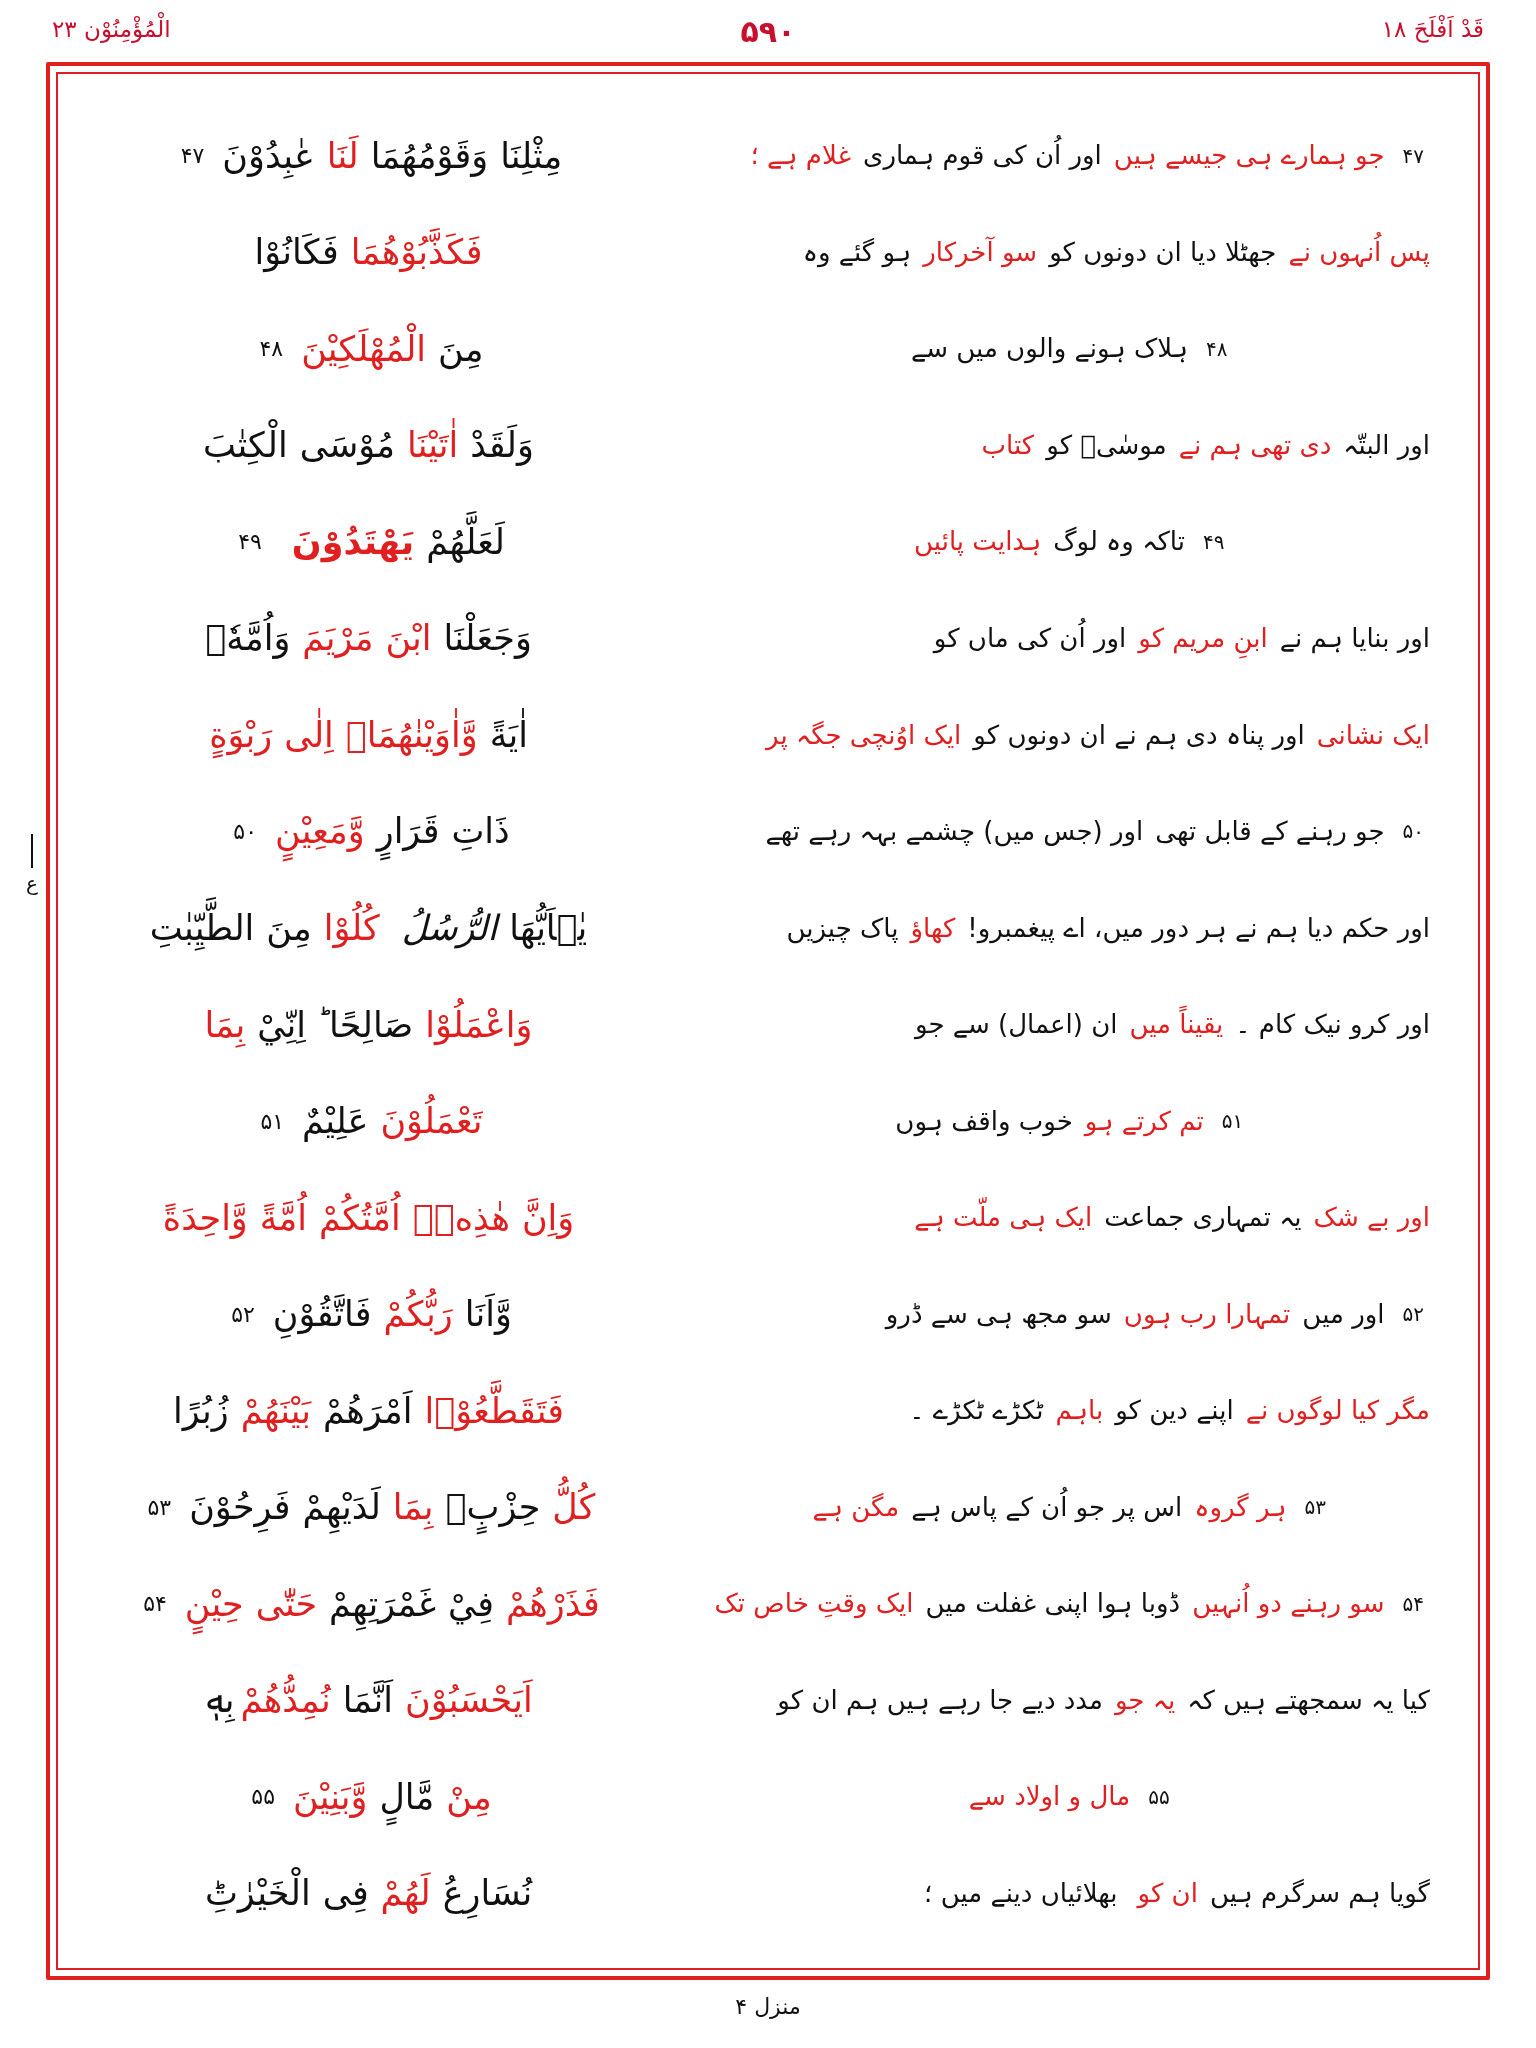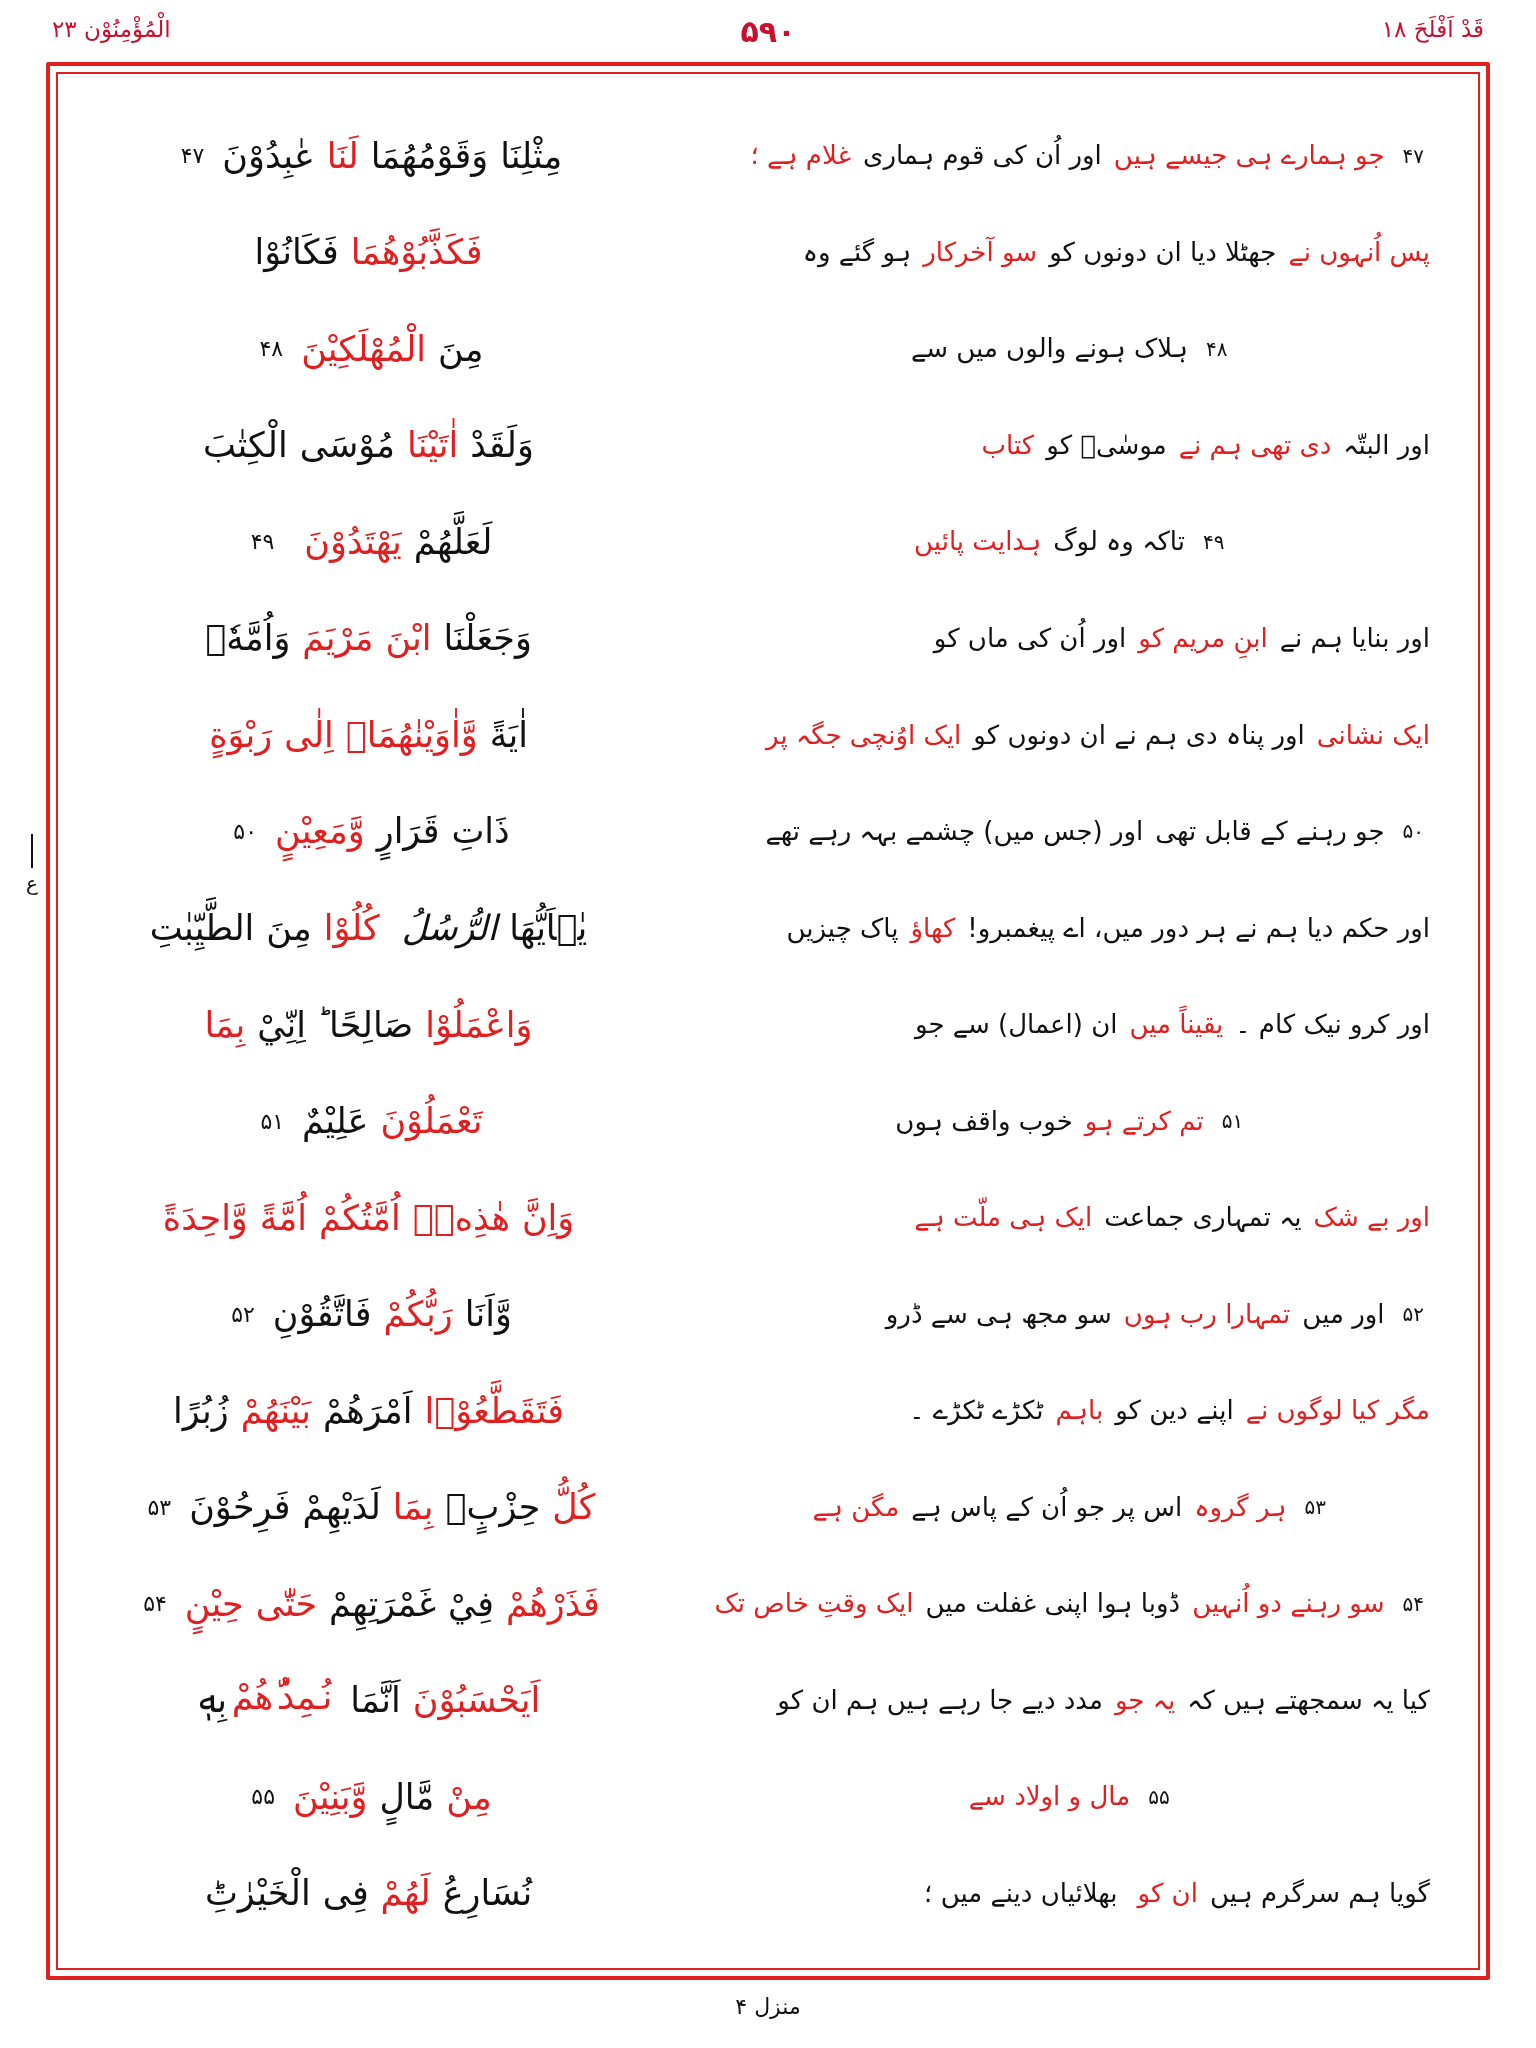--- a/index.html
+++ b/index.html
@@ -297,21 +297,21 @@
             <span class="aya" style="margin-left: 6px; margin-right: 6px;">۴۸</span>
           </div>
           <div class="line" style="flex: 1 1 0px;">
             <span class="blk" style="margin-left: 6px; margin-right: 6px;">وَلَقَدْ</span>
             <span class="red" style="margin-left: 6px; margin-right: 6px;">اٰتَيْنَا</span>
             <span class="blk" style="margin-left: 6px; margin-right: 6px;">مُوْسَى</span>
             <span class="blk" style="margin-left: 6px; margin-right: 6px;">الْكِتٰبَ</span>
           </div>
           <div class="line" style="flex: 1 1 0px;">
             <span class="blk" style="margin-left: 6px; margin-right: 6px;">لَعَلَّهُمْ</span>
-            <span class="red" style="margin-left: 18px; margin-right: 6px;">يَهْتَدُوْنَ</span>
+            <span class="red" style="margin-left: 18px; margin-right: 6px; font-weight: bold;">يَهْتَدُوْنَ</span>
             <span class="aya" style="margin-left: 6px; margin-right: 6px;">۴۹</span>
           </div>
           <div class="line" style="flex: 1 1 0px;">
             <span class="blk" style="margin-left: 6px; margin-right: 6px;">وَجَعَلْنَا</span>
             <span class="red" style="margin-left: 6px; margin-right: 6px;">ابْنَ</span>
             <span class="red" style="margin-left: 6px; margin-right: 6px;">مَرْيَمَ</span>
             <span class="blk" style="margin-left: 6px; margin-right: 6px;">وَاُمَّهٗۤ</span>
           </div>
           <div class="line" style="flex: 1 1 0px;">
             <span class="blk" style="margin-left: 6px; margin-right: 6px;">اٰيَةً</span>
@@ -374,21 +374,21 @@
             <span class="red" style="margin-left: 6px; margin-right: 6px;">فَذَرْهُمْ</span>
             <span class="blk" style="margin-left: 6px; margin-right: 6px;">فِيْ</span>
             <span class="blk" style="margin-left: 6px; margin-right: 6px;">غَمْرَتِهِمْ</span>
             <span class="red" style="margin-left: 6px; margin-right: 6px;">حَتّٰى</span>
             <span class="red" style="margin-left: 6px; margin-right: 6px;">حِيْنٍ</span>
             <span class="aya" style="margin-left: 6px; margin-right: 6px;">۵۴</span>
           </div>
           <div class="line" style="flex: 1 1 0px;">
             <span class="red" style="margin-left: 6px; margin-right: 6px;">اَيَحْسَبُوْنَ</span>
             <span class="blk" style="margin-left: 6px; margin-right: 6px;">اَنَّمَا</span>
-            <span class="red" style="margin-right: 6px; font-family: Liberation Mono, monospace;">نُمِدُّهُمْ</span>
+            <span class="red" style="margin-right: 6px;">نُمِدُّهُمْ</span>
             <span class="blk" style="margin-left: 6px; margin-right: 6px;">بِهٖ</span>
           </div>
           <div class="line" style="flex: 1 1 0px;">
             <span class="red" style="margin-left: 6px; margin-right: 6px;">مِنْ</span>
             <span class="blk" style="margin-left: 6px; margin-right: 6px;">مَّالٍ</span>
             <span class="red" style="margin-left: 6px; margin-right: 6px;">وَّبَنِيْنَ</span>
             <span class="aya" style="margin-left: 6px; margin-right: 6px;">۵۵</span>
           </div>
           <div class="line" style="flex: 1 1 0px;">
             <span class="blk" style="margin-left: 6px; margin-right: 6px;">نُسَارِعُ</span>

